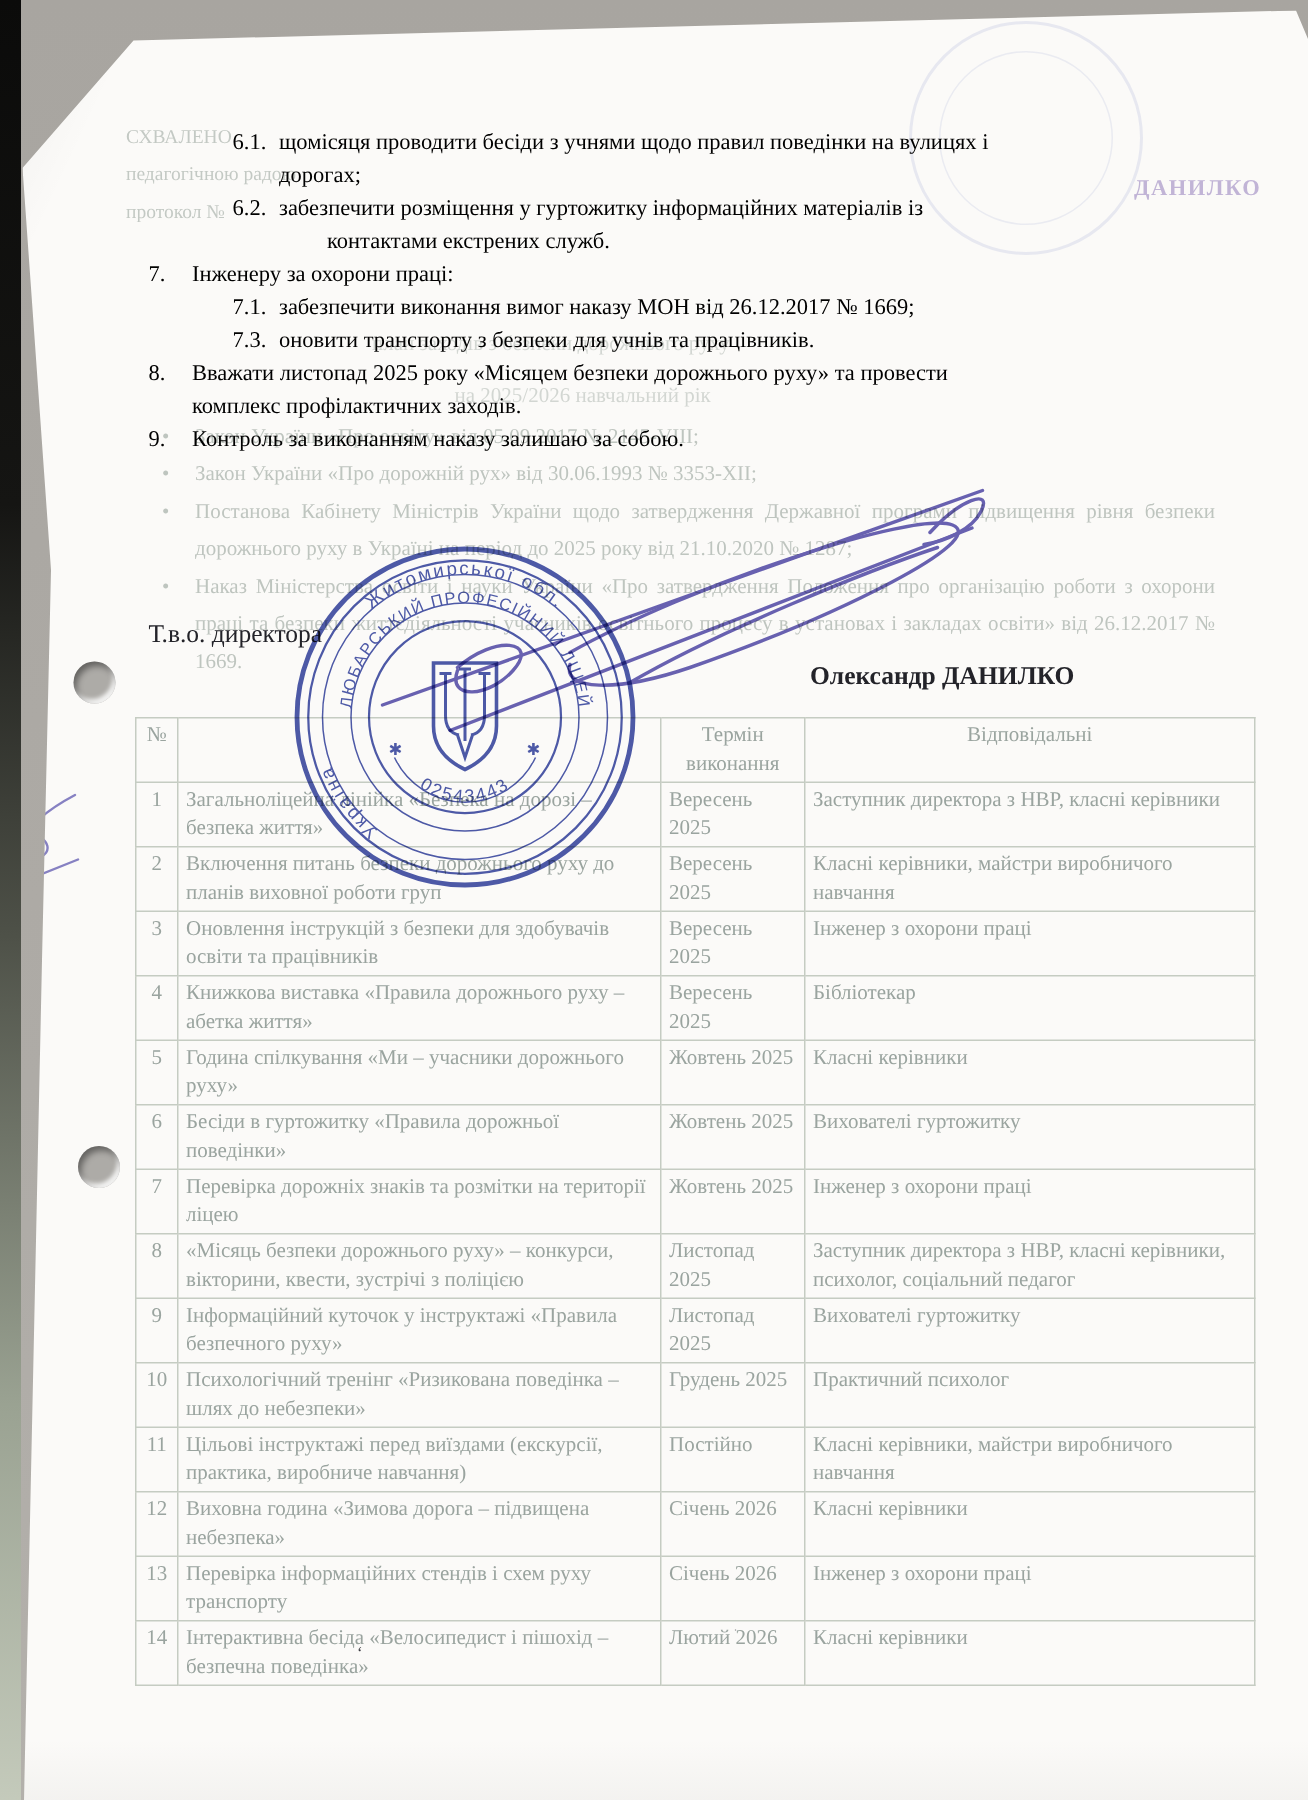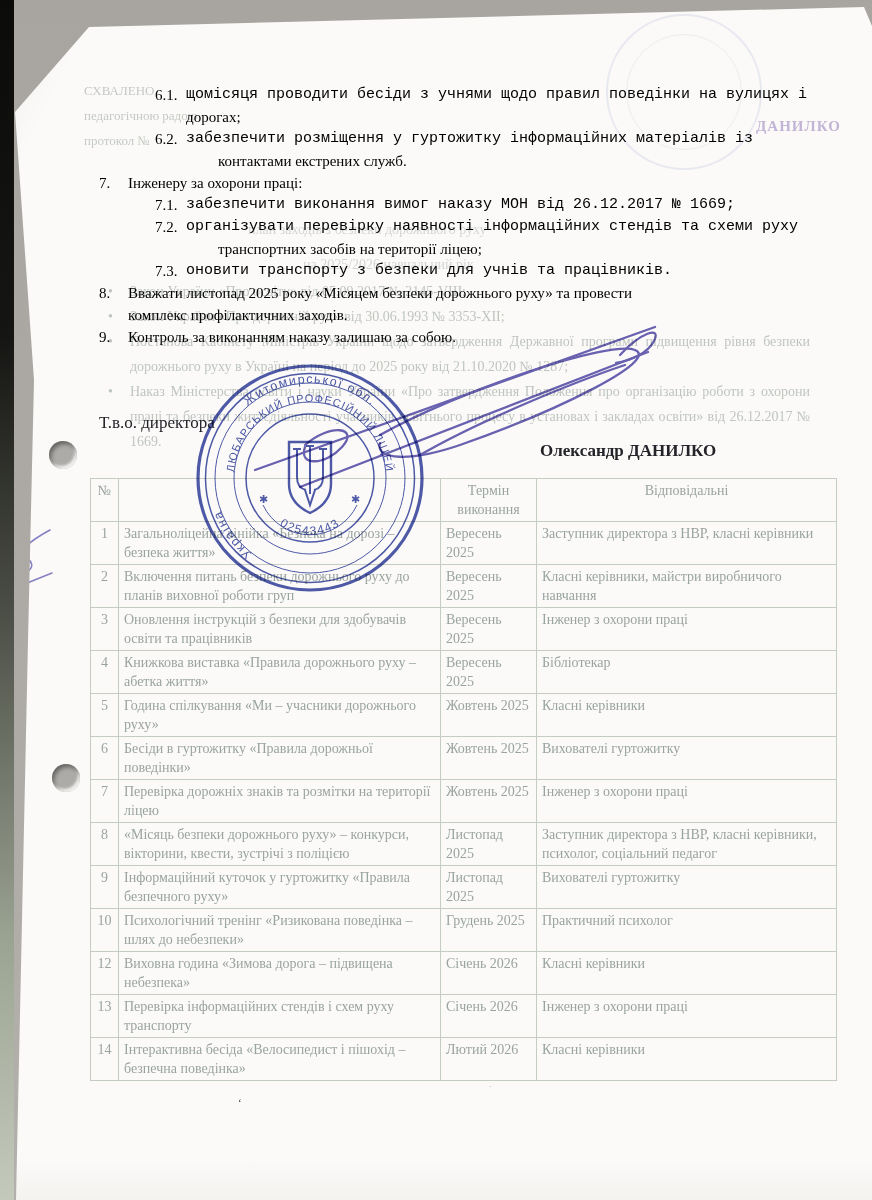--- a/index.html
+++ b/index.html
@@ -32,21 +32,21 @@
   .ghost-legal{position:absolute;left:96px;top:279px;width:714px;z-index:4;opacity:.6;
     font-size:14px;line-height:25px;text-align:justify;}
   .ghost-legal .gl-item{display:flex;}
   .ghost-legal .bullet{width:22px;margin-left:12px;flex:none;}
   .ghost-legal .gl-text{flex:1;}
   
   .order-list{position:absolute;left:0;top:84px;width:800px;z-index:5;color:#000000;
     font-size:15px;line-height:22px;}
   .order-list .line{position:relative;height:22px;white-space:nowrap;}
   .order-list .lv-sub .label{position:absolute;left:155px;}
-  .order-list .lv-sub .txt{position:absolute;left:186px;font-family:Liberation Mono, monospace;}
+  .order-list .lv-sub .txt{position:absolute;left:186px;}
   .order-list .lv-sub .cont{position:absolute;left:186px;}
   .order-list .lv-sub .cont.extra{left:218px;text-align:center;}
   .order-list .lv-main .label{position:absolute;left:99px;}
   .order-list .lv-main .txt{position:absolute;left:128px;}
   .order-list .lv-main .cont{position:absolute;left:128px;}
   .sig-row{position:absolute;left:0;top:413px;width:872px;height:26px;z-index:5;
     font-size:17px;color:#232329;}
   .sig-title{position:absolute;left:99px;}
   .sig-name{position:absolute;left:540px;font-weight:bold;margin-top:28px;}
   
@@ -139,29 +139,20 @@
         </div>
       </div>
       <div class="order-item lv-sub">
         <div class="line">
           <span class="label">7.1.</span>
           <span class="txt">забезпечити виконання вимог наказу МОН від 26.12.2017 № 1669;</span>
         </div>
       </div>
       <div class="order-item lv-sub">
         <div class="line">
-          <span class="label">7.2.</span>
-          <span class="txt">організувати перевірку наявності інформаційних стендів та схеми руху</span>
-        </div>
-        <div class="line">
-          <span class="cont extra">транспортних засобів на території ліцею;</span>
-        </div>
-      </div>
-      <div class="order-item lv-sub">
-        <div class="line">
           <span class="label">7.3.</span>
           <span class="txt">оновити транспорту з безпеки для учнів та працівників.</span>
         </div>
       </div>
       <div class="order-item lv-main">
         <div class="line">
           <span class="label">8.</span>
           <span class="txt">Вважати листопад 2025 року «Місяцем безпеки дорожнього руху» та провести</span>
         </div>
         <div class="line">
@@ -240,29 +231,35 @@
           <td class="c-resp">Інженер з охорони праці</td>
         </tr>
         <tr>
           <td class="c-num">8</td>
           <td class="c-act">«Місяць безпеки дорожнього руху» – конкурси, вікторини, квести, зустрічі з поліцією</td>
           <td class="c-term">Листопад 2025</td>
           <td class="c-resp">Заступник директора з НВР, класні керівники, психолог, соціальний педагог</td>
         </tr>
         <tr>
           <td class="c-num">9</td>
-          <td class="c-act">Інформаційний куточок у гуртожитку «Правила безпечного руху»</td>
+          <td class="c-act">Інформаційний куточок у інструктажі «Правила безпечного руху»</td>
           <td class="c-term">Листопад 2025</td>
           <td class="c-resp">Вихователі гуртожитку</td>
         </tr>
         <tr>
           <td class="c-num">10</td>
           <td class="c-act">Психологічний тренінг «Ризикована поведінка – шлях до небезпеки»</td>
           <td class="c-term">Грудень 2025</td>
           <td class="c-resp">Практичний психолог</td>
+        </tr>
+        <tr>
+          <td class="c-num">11</td>
+          <td class="c-act">Цільові інструктажі перед виїздами (екскурсії, практика, виробниче навчання)</td>
+          <td class="c-term">Постійно</td>
+          <td class="c-resp">Класні керівники, майстри виробничого навчання</td>
         </tr>
         <tr>
           <td class="c-num">12</td>
           <td class="c-act">Виховна година «Зимова дорога – підвищена небезпека»</td>
           <td class="c-term">Січень 2026</td>
           <td class="c-resp">Класні керівники</td>
         </tr>
         <tr>
           <td class="c-num">13</td>
           <td class="c-act">Перевірка інформаційних стендів і схем руху транспорту</td>

